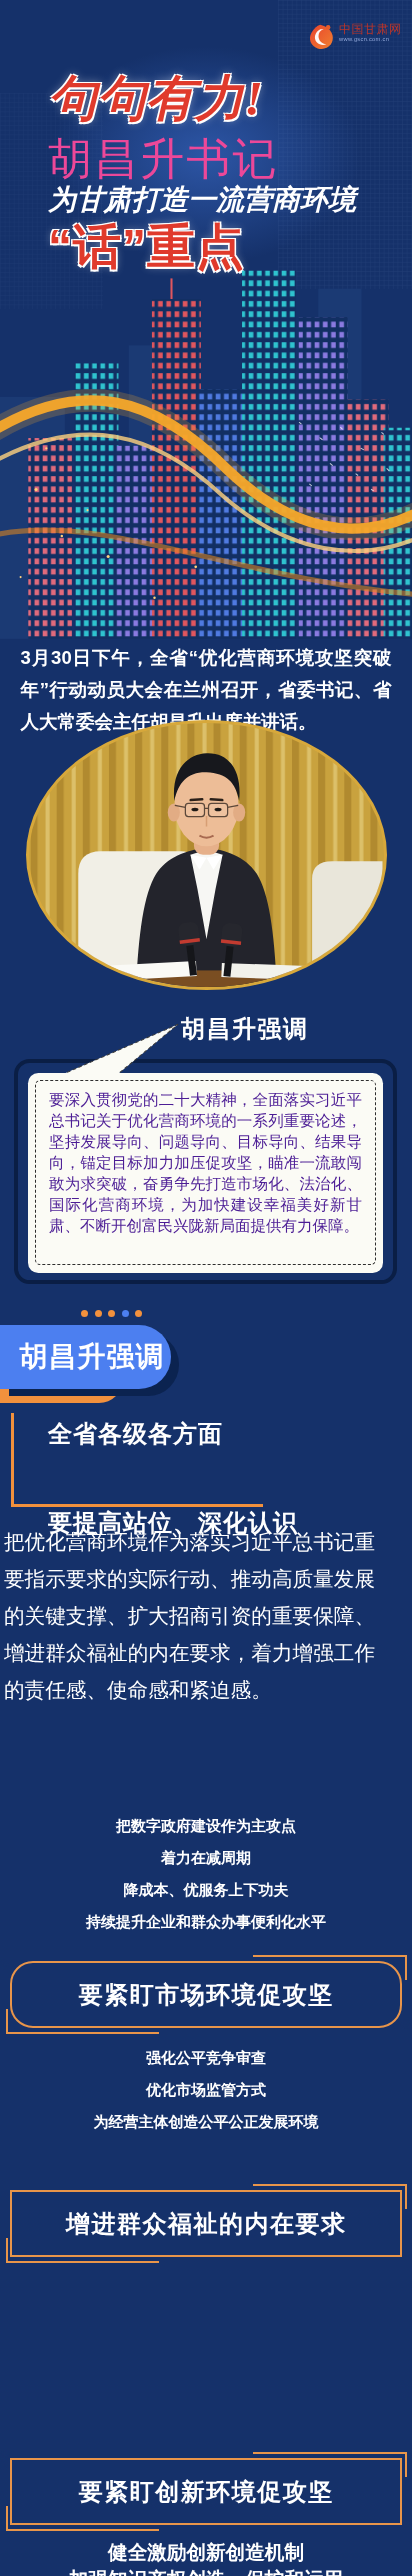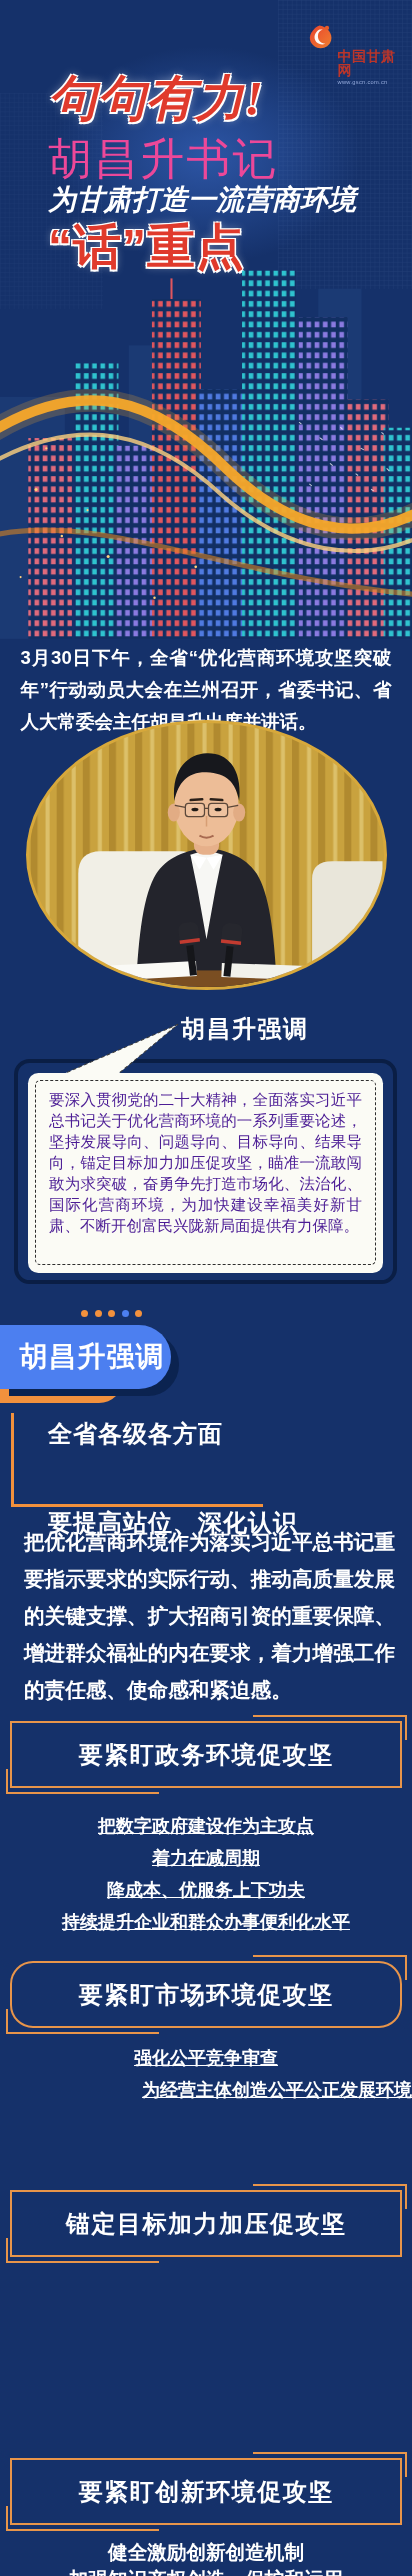--- a/index.html
+++ b/index.html
@@ -8,21 +8,21 @@
   .abs{position:absolute;}
   .ctr{left:0;width:412px;padding-left:48px;}
   
   .glow{top:0;left:0;width:412px;height:505px;
         background:radial-gradient(ellipse 222px 155px at 50% 155px,#2d56a6 0%,rgba(45,86,166,0) 70%);}
   .pxgrid{background-image:linear-gradient(rgba(180,210,255,.55) 0.5px,transparent 0.5px),
           linear-gradient(90deg,rgba(180,210,255,.55) 0.5px,transparent 0.5px);
           background-size:4.6px 4.6px;opacity:.08;}
   .brand{top:23px;left:308px;width:98px;display:flex;align-items:flex-start;gap:3.1px;}
   .brand-txt{display:flex;flex-direction:column;line-height:1;}
-  .brand-name{font-family:"Liberation Serif","DejaVu Serif",serif;font-weight:700;font-size:14px;color:#bb352a;letter-spacing:0.5px;margin-top:27px;}
+  .brand-name{font-family:"Liberation Serif","DejaVu Serif",serif;font-weight:400;font-size:12px;color:#bb352a;letter-spacing:0.5px;}
   .brand-url{font-size:5.7px;color:#93a9da;margin-top:2.1px;letter-spacing:0.3px;}
   .kicker{top:66px;font-size:49px;font-weight:900;font-style:italic;color:#e03a2c;
           font-family:"Liberation Serif","DejaVu Serif",serif;
           text-shadow:1.5px 1.5px 0 #fff,-1.5px -1.5px 0 #fff,1.5px -1.5px 0 #fff,-1.5px 1.5px 0 #fff,0 0 9.3px rgba(255,255,255,.5);}
   .maintitle{top:130px;font-size:44px;font-weight:400;letter-spacing:2.1px;color:#ec4899;}
   .subtitle{top:181px;font-size:28px;font-weight:900;font-style:italic;color:#fff;
           font-family:"Liberation Serif","DejaVu Serif",serif;}
   .highlight{top:215px;font-size:48px;font-weight:900;color:#e03a2c;letter-spacing:1px;
           text-shadow:1.5px 1.5px 0 #fff,-1.5px -1.5px 0 #fff,1.5px -1.5px 0 #fff,-1.5px 1.5px 0 #fff,0 0 8.2px rgba(255,255,255,.45);}
   
@@ -40,31 +40,31 @@
   
   .dot{width:7.2px;height:7.2px;border-radius:50%;top:1310px;}
   .pill-o{top:1355px;left:0;width:123px;height:48px;background:#f2913d;border-radius:0 24px 24px 0;}
   .pill-n{top:1333px;left:9.3px;width:170px;height:63px;background:#0b2350;border-radius:0 31px 31px 0;}
   .pill-b{top:1325px;left:0;width:171px;height:64px;background:#4c7ff0;border-radius:0 32px 32px 0;
           display:flex;align-items:center;padding-left:19.6px;box-sizing:border-box;}
   .pill-b span{font-size:28px;font-weight:900;color:#fff;letter-spacing:1px;}
   
   .vline{background:#f2913d;}
   .lead-t{font-size:24px;font-weight:900;letter-spacing:1px;}
-  .para{left:24px;width:371px;font-size:20.6px;font-weight:700;line-height:37px;text-align:justify;}
+  .para{left:4px;width:371px;font-size:20.6px;font-weight:400;line-height:37px;text-align:justify;}
   
   .hbox{left:10.3px;width:392px;height:67px;border:2.1px solid #e8954a;box-sizing:border-box;
         display:flex;align-items:center;justify-content:center;}
   .hbox span{font-size:24px;font-weight:900;letter-spacing:1.5px;color:#fff;}
   .hbox::before{content:"";position:absolute;top:-8.2px;left:241px;right:-6.7px;height:23px;
         border-top:2.1px solid #e8954a;border-right:2.1px solid #e8954a;}
   .hbox::after{content:"";position:absolute;bottom:-8.2px;right:241px;left:-6.7px;height:23px;
         border-bottom:2.1px solid #e8954a;border-left:2.1px solid #e8954a;}
   .lines{left:0;width:412px;text-align:center;font-weight:800;}
-  .ln{font-size:18px;line-height:32px;text-decoration:underline;}
+  .ln{font-size:15px;line-height:32px;}
   .ln-s{font-size:19.6px;line-height:27px;}
 </style>
 </head>
 <body>
 
 <div class="page">
 
   <div class="abs glow"></div>
   <div class="abs pxgrid" style="top:0;left:278px;width:134px;height:289px;"></div>
   <div class="abs pxgrid" style="top:93px;left:0;width:103px;height:216px;opacity:.05;"></div>
@@ -234,40 +234,38 @@
   <div class="abs pill-b">
     <span>胡昌升强调</span>
   </div>
 
   <div class="abs vline" style="top:1413px;left:11.3px;width:2.6px;height:94px;"></div>
   <div class="abs vline" style="top:1504px;left:11.3px;width:252px;height:2.6px;"></div>
   <div class="abs ctr lead-t" style="top:1418px;">全省各级各方面</div>
   <div class="abs ctr lead-t" style="top:1459px;margin-top:48px;">要提高站位、深化认识</div>
   <div class="abs para" style="top:1523px;">把优化营商环境作为落实习近平总书记重要指示要求的实际行动、推动高质量发展的关键支撑、扩大招商引资的重要保障、增进群众福祉的内在要求，着力增强工作的责任感、使命感和紧迫感。</div>
 
-  <div class="abs hbox" style="top:1721px;">
-    <span>要紧盯政务环境促攻坚</span>
-  </div>
   <div class="abs lines" style="top:1810px;">
     <div class="ln">把数字政府建设作为主攻点</div>
     <div class="ln">着力在减周期</div>
     <div class="ln">降成本、优服务上下功夫</div>
     <div class="ln">持续提升企业和群众办事便利化水平</div>
   </div>
 
   <div class="abs hbox" style="top:1961px;border-radius:23px;">
     <span>要紧盯市场环境促攻坚</span>
   </div>
   <div class="abs lines" style="top:2042px;">
     <div class="ln" style="line-height:32px;">强化公平竞争审查</div>
-    <div class="ln" style="line-height:32px;text-align:right;">为经营主体创造公平公正发展环境</div>
+    <div class="ln" style="line-height:32px;">优化市场监管方式</div>
+    <div class="ln" style="line-height:32px;">为经营主体创造公平公正发展环境</div>
   </div>
 
   <div class="abs hbox" style="top:2190px;">
-    <span>锚定目标加力加压促攻坚</span>
+    <span>增进群众福祉的内在要求</span>
   </div>
 
   <div class="abs hbox" style="top:2458px;">
     <span>要紧盯创新环境促攻坚</span>
   </div>
   <div class="abs lines" style="top:2539px;">
     <div class="ln-s">健全激励创新创造机制</div>
     <div class="ln-s">加强知识产权创造、保护和运用</div>
 
   </div>

